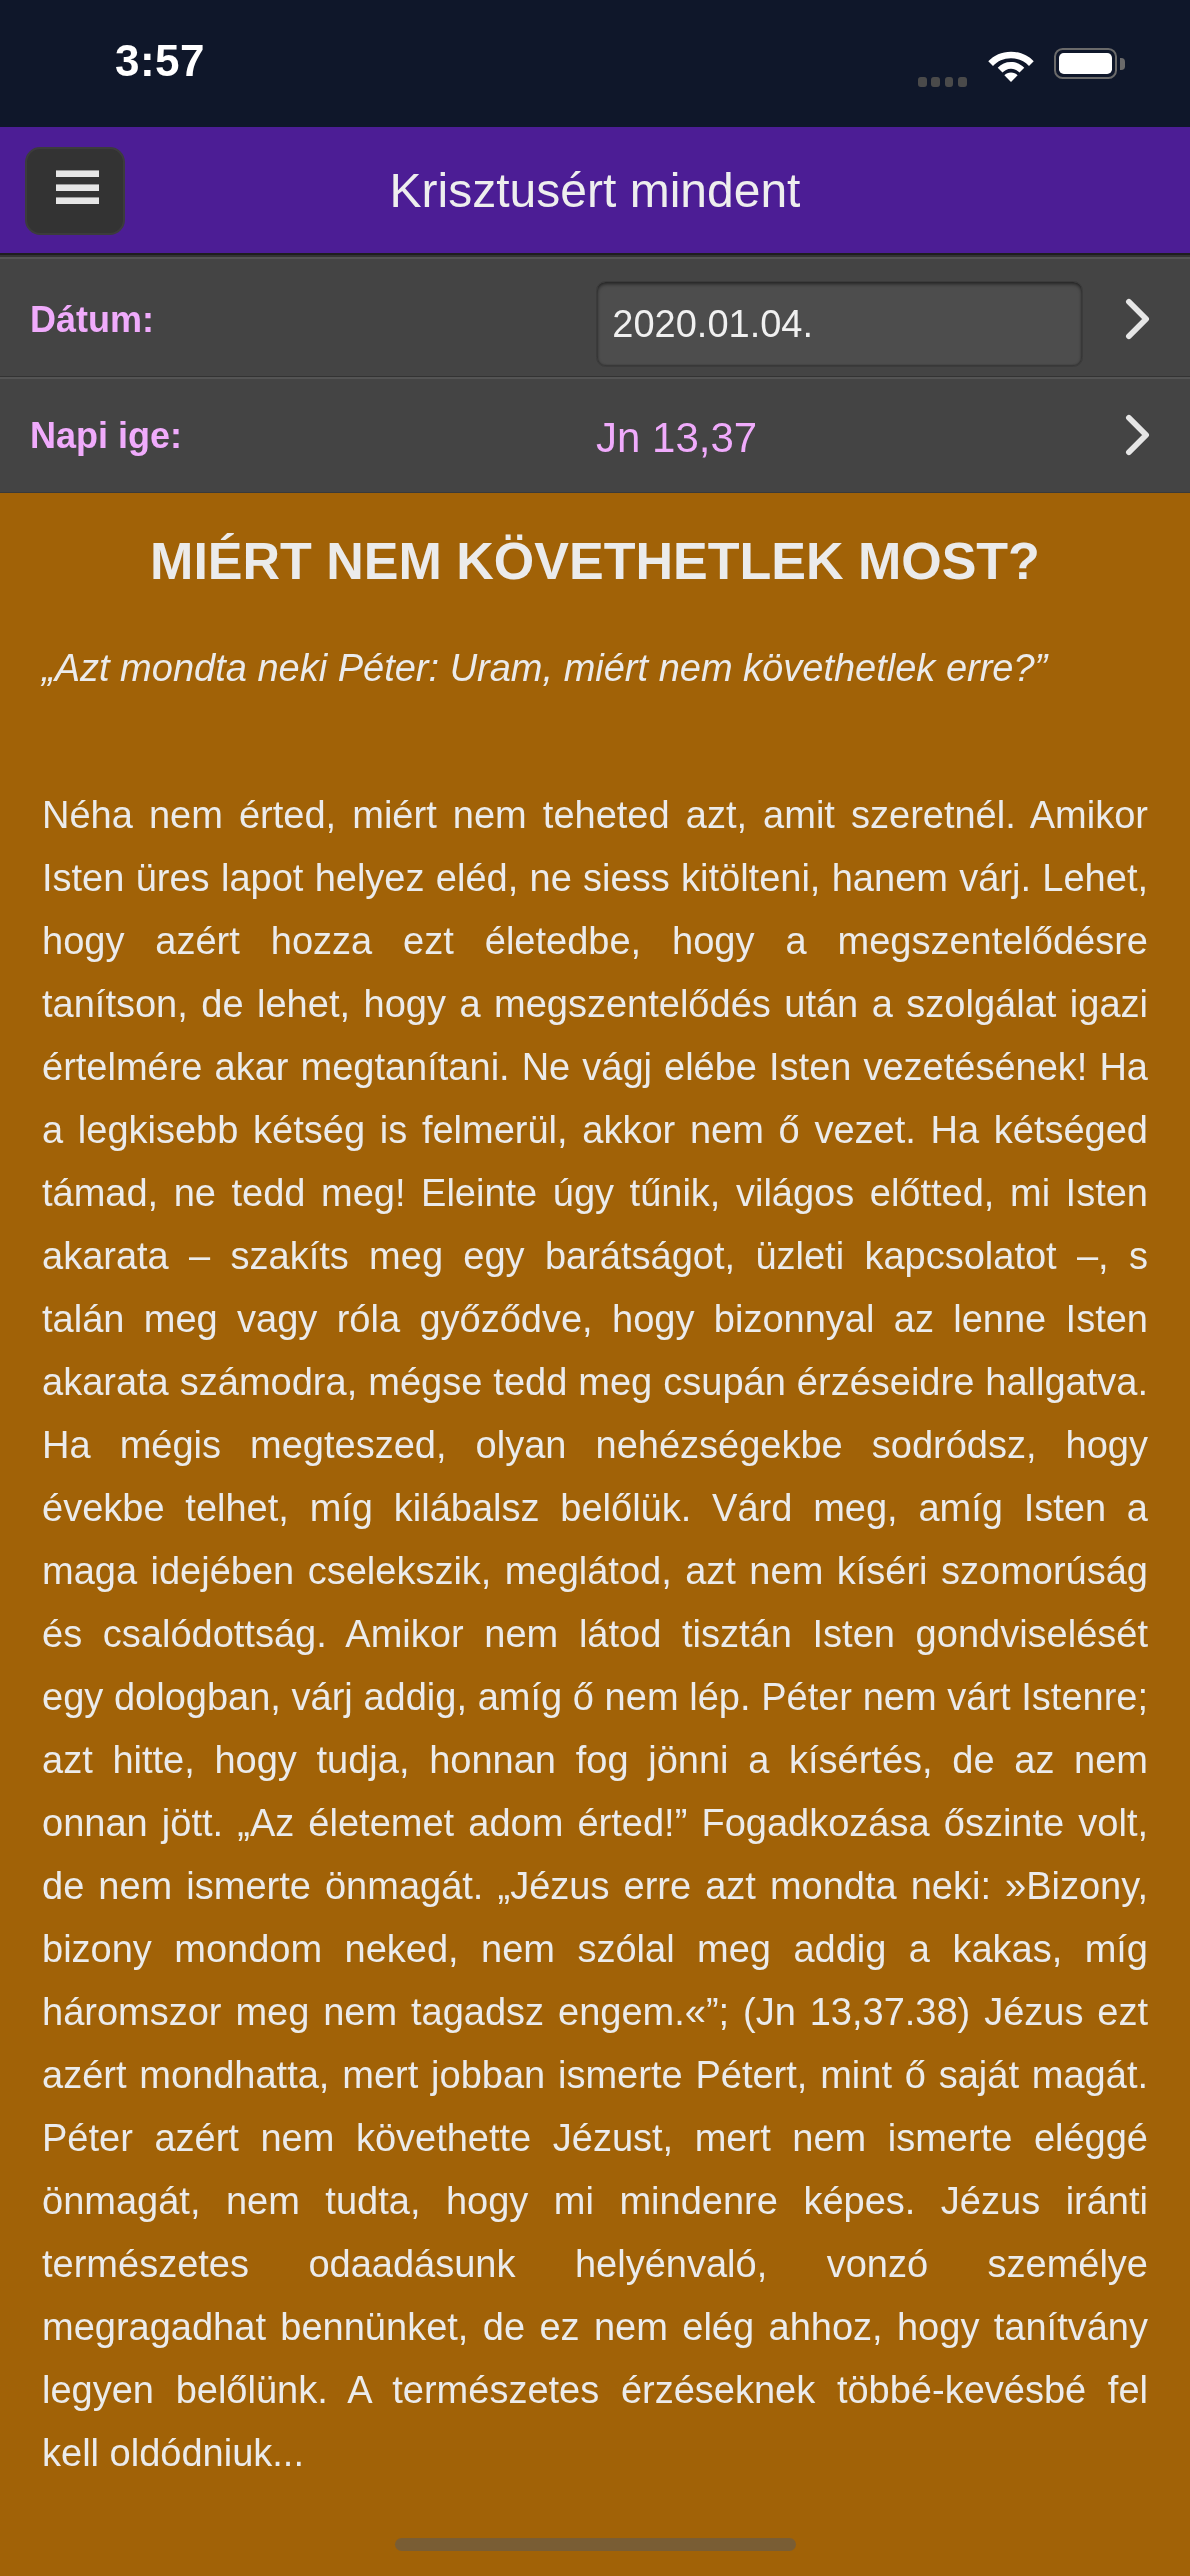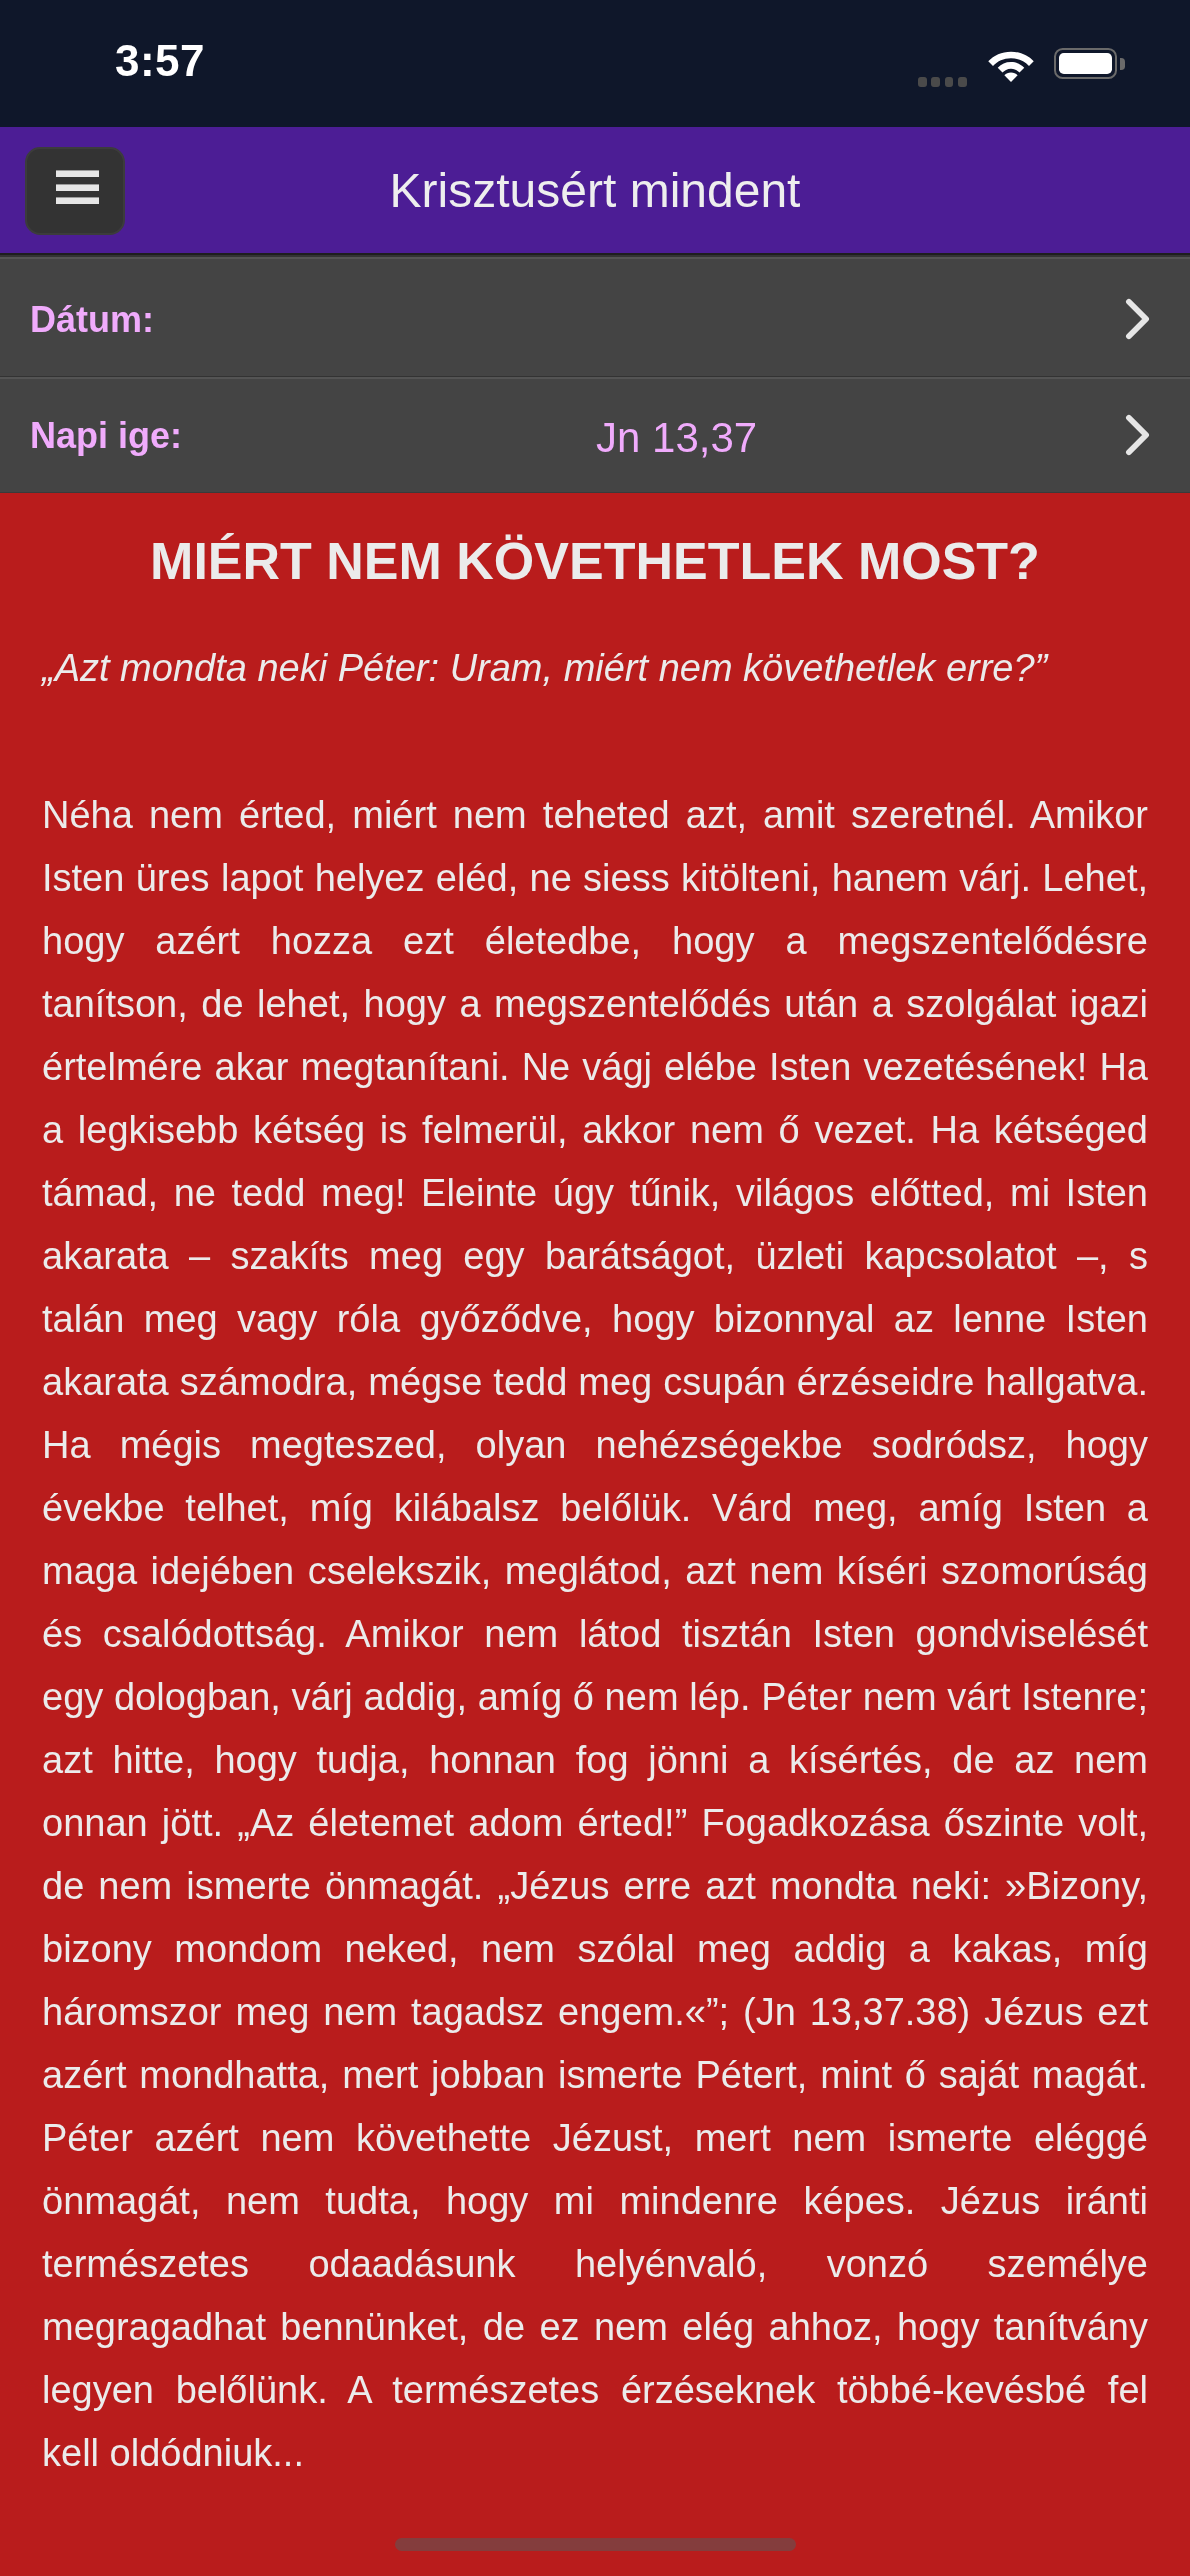--- a/index.html
+++ b/index.html
@@ -79,21 +79,21 @@
       position: absolute; left: 596px; top: 35px; font-size: 42px; color: #f0abfc;
     }
     .chevron {
       position: absolute; left: 1123px; width: 29px; height: 44px;
     }
     .row-date .chevron { top: 38px; }
     .row-verse .chevron { top: 34px; }
 
     .content {
       position: absolute; left: 0; top: 493px; width: 1190px; height: 2083px;
-      background: #b91c1c;
+      background: #a16207;
     }
     .article-title {
       position: absolute; left: 0; right: 0; top: 38px; text-align: center;
       font-size: 52px; font-weight: bold; color: #ebebeb;
     }
     .quote {
       position: absolute; left: 42px; right: 42px; top: 144px;
       font-size: 38px; font-style: italic; line-height: 63px; color: #ebebeb;
     }
     .body-text {
@@ -130,20 +130,21 @@
   <div class="menu-btn">
     <span class="bar" style="top:21px"></span>
     <span class="bar" style="top:35px"></span>
     <span class="bar" style="top:48px"></span>
   </div>
   <div class="header-title">Krisztusért mindent</div>
 </div>
 
 <div class="row row-date">
   <span class="row-label">Dátum:</span>
+  <div class="date-input">2020.01.04.</div>
   <svg class="chevron" viewBox="0 0 30 46">
     <path d="M6 5 L24 23 L6 41" fill="none" stroke="#e6e6e6" stroke-width="6" stroke-linecap="round" stroke-linejoin="round"></path>
   </svg>
 </div>
 
 <div class="row row-verse">
   <span class="row-label">Napi ige:</span>
   <span class="verse-ref">Jn 13,37</span>
   <svg class="chevron" viewBox="0 0 30 46">
     <path d="M6 5 L24 23 L6 41" fill="none" stroke="#e6e6e6" stroke-width="6" stroke-linecap="round" stroke-linejoin="round"></path>

